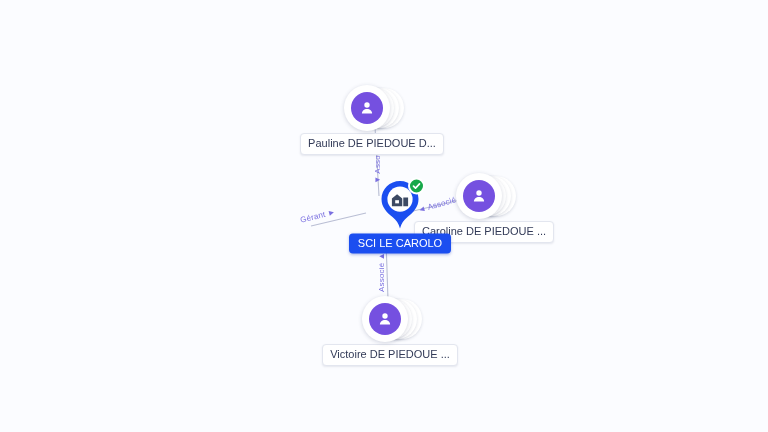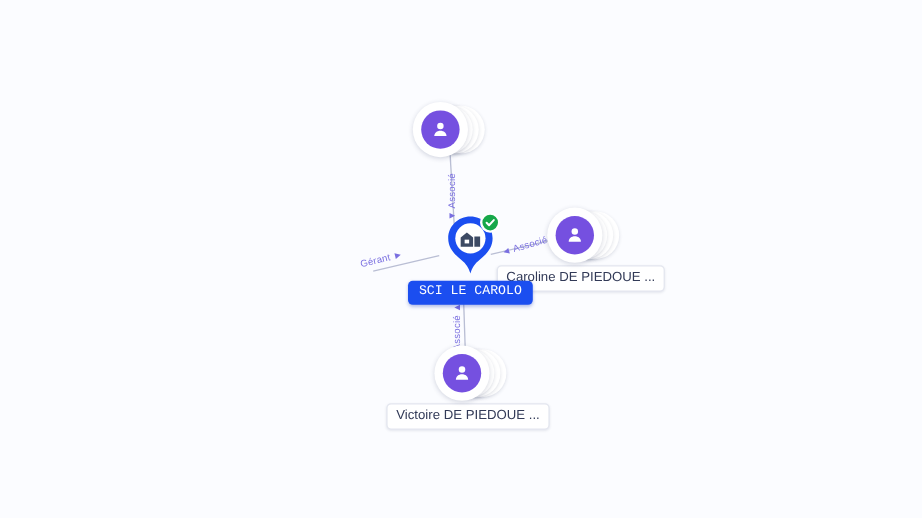--- a/index.html
+++ b/index.html
@@ -215,20 +215,23 @@
       <div class="stack-disc d1"></div>
       <div class="avatar-main">
         <div class="avatar-circle">
           <svg width="18" height="18" viewBox="0 0 24 24" fill="#ffffff">
             <circle cx="12" cy="8" r="3.6"></circle>
             <path d="M5.2 19.2c0-3.6 3-6 6.8-6s6.8 2.4 6.8 6z"></path>
           </svg>
         </div>
       </div>
     </div>
+    <div class="label-wrap">
+      <span class="node-label">Pauline DE PIEDOUE D...</span>
+    </div>
   </div>
 
   <div class="person-node" id="node-caroline" style="left:484px; top:173px;">
     <div class="avatar-stack">
       <div class="stack-disc d3"></div>
       <div class="stack-disc d2"></div>
       <div class="stack-disc d1"></div>
       <div class="avatar-main">
         <div class="avatar-circle">
           <svg width="18" height="18" viewBox="0 0 24 24" fill="#ffffff">
@@ -237,40 +240,40 @@
           </svg>
         </div>
       </div>
     </div>
     <div class="label-wrap">
       <span class="node-label">Caroline DE PIEDOUE ...</span>
     </div>
   </div>
 
 
-  <div class="person-node" id="node-victoire" style="left:390px; top:288px;">
+  <div class="person-node" id="node-victoire" style="left:390px; top:296px;">
     <div class="avatar-stack">
       <div class="stack-disc d3"></div>
       <div class="stack-disc d2"></div>
       <div class="stack-disc d1"></div>
       <div class="avatar-main">
         <div class="avatar-circle">
           <svg width="18" height="18" viewBox="0 0 24 24" fill="#ffffff">
             <circle cx="12" cy="8" r="3.6"></circle>
             <path d="M5.2 19.2c0-3.6 3-6 6.8-6s6.8 2.4 6.8 6z"></path>
           </svg>
         </div>
       </div>
     </div>
     <div class="label-wrap">
       <span class="node-label">Victoire DE PIEDOUE ...</span>
     </div>
   </div>
 
-  <div id="company-node" style="left:392px; top:216px;font-family:Liberation Mono, monospace;">
+  <div id="company-node" style="left:400px; top:216px;">
     <div class="pin-holder">
       <svg class="pin-shape" viewBox="0 0 46 54">
         <path d="M23 2.5C12.8 2.5 4.5 10.6 4.5 20.6c0 8.2 5.2 13.4 11 18 3.9 3.1 6.1 6.4 7.5 11.4 1.4-5 3.6-8.3 7.5-11.4 5.8-4.6 11-9.8 11-18C41.5 10.6 33.2 2.5 23 2.5z" fill="#1b4ef0"></path>
         <circle cx="23" cy="20.6" r="12.6" fill="#ffffff"></circle>
       </svg>
       <svg style="position:absolute; left:14px; top:12px;" width="18" height="17" viewBox="0 0 24 22" fill="#3d4a63">
         <path d="M1.2 20.6V10.2L8.1 4.6l6.9 5.6v10.4z"></path>
         <path d="M16.4 20.6V9.0h6.4v11.6z"></path>
         <rect x="5.6" y="12.6" width="5.0" height="4.2" fill="#ffffff"></rect>
       </svg>

